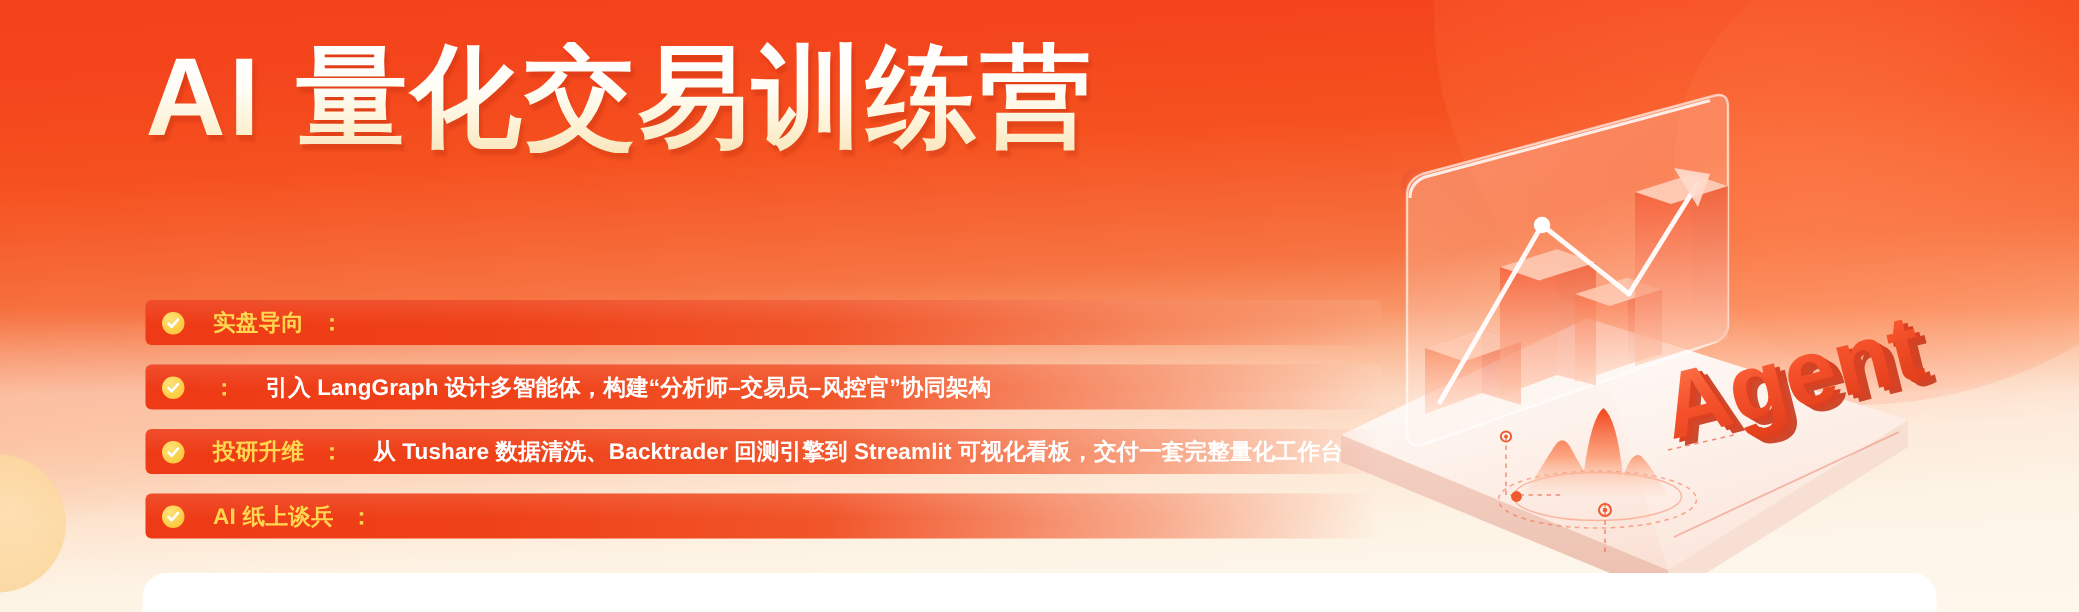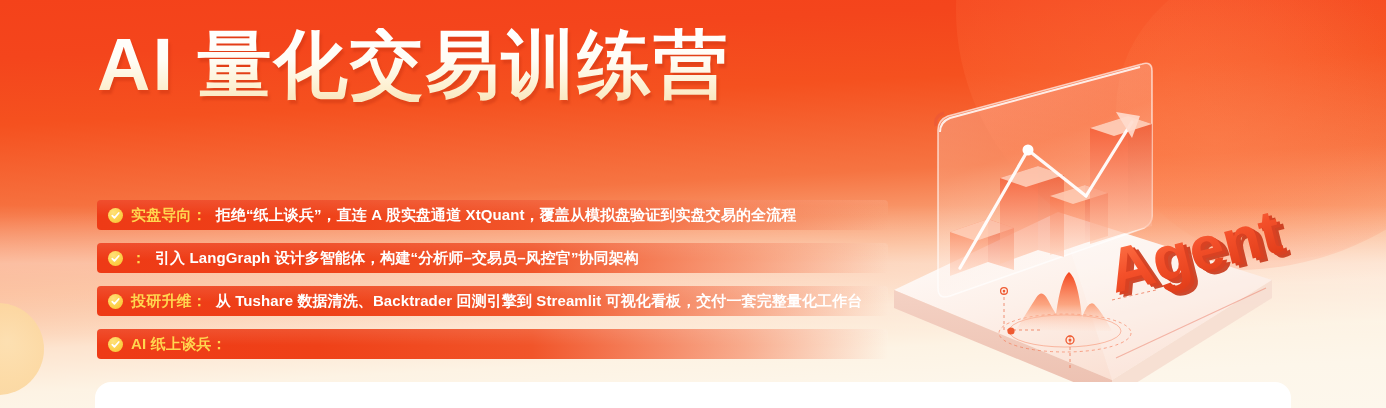--- a/index.html
+++ b/index.html
@@ -128,20 +128,21 @@
     padding-left: 11px;
     border-radius: 4px;
     overflow: hidden;
     background: linear-gradient(90deg,
         #ee3a16 0%,
         #ef4118 28%,
         #f1552a 55%,
         rgba(244,116,74,0.55) 82%,
         rgba(248,160,120,0.0) 100%);
     white-space: nowrap;
+    gap: 11px;
   }
   .pill::after {
     content: "";
     position: absolute;
     inset: 0;
     background: linear-gradient(180deg, rgba(255,255,255,0.10) 0%, rgba(255,255,255,0.0) 55%);
     pointer-events: none;
   }
   .check {
     flex: 0 0 auto;
@@ -317,21 +318,20 @@
     <div class="features">
 
       <div class="pill">
         <span class="check">
           <svg width="9" height="9" viewBox="0 0 10 10">
               <path d="M1.4 5.2 L3.8 7.6 L8.6 2.2" fill="none" stroke="#ffffff" stroke-width="1.9" stroke-linecap="round" stroke-linejoin="round"></path>
             </svg>
         </span>
         <span class="pill-label">实盘导向</span>
         <span class="pill-sep">：</span>
-        <span class="pill-text">拒绝“纸上谈兵”，直连 A 股实盘通道 XtQuant，覆盖从模拟盘验证到实盘交易的全流程</span>
       </div>
 
       <div class="pill">
         <span class="check">
           <svg width="9" height="9" viewBox="0 0 10 10">
               <path d="M1.4 5.2 L3.8 7.6 L8.6 2.2" fill="none" stroke="#ffffff" stroke-width="1.9" stroke-linecap="round" stroke-linejoin="round"></path>
             </svg>
         </span>
         <span class="pill-sep">：</span>
         <span class="pill-text">引入 LangGraph 设计多智能体，构建“分析师–交易员–风控官”协同架构</span>

